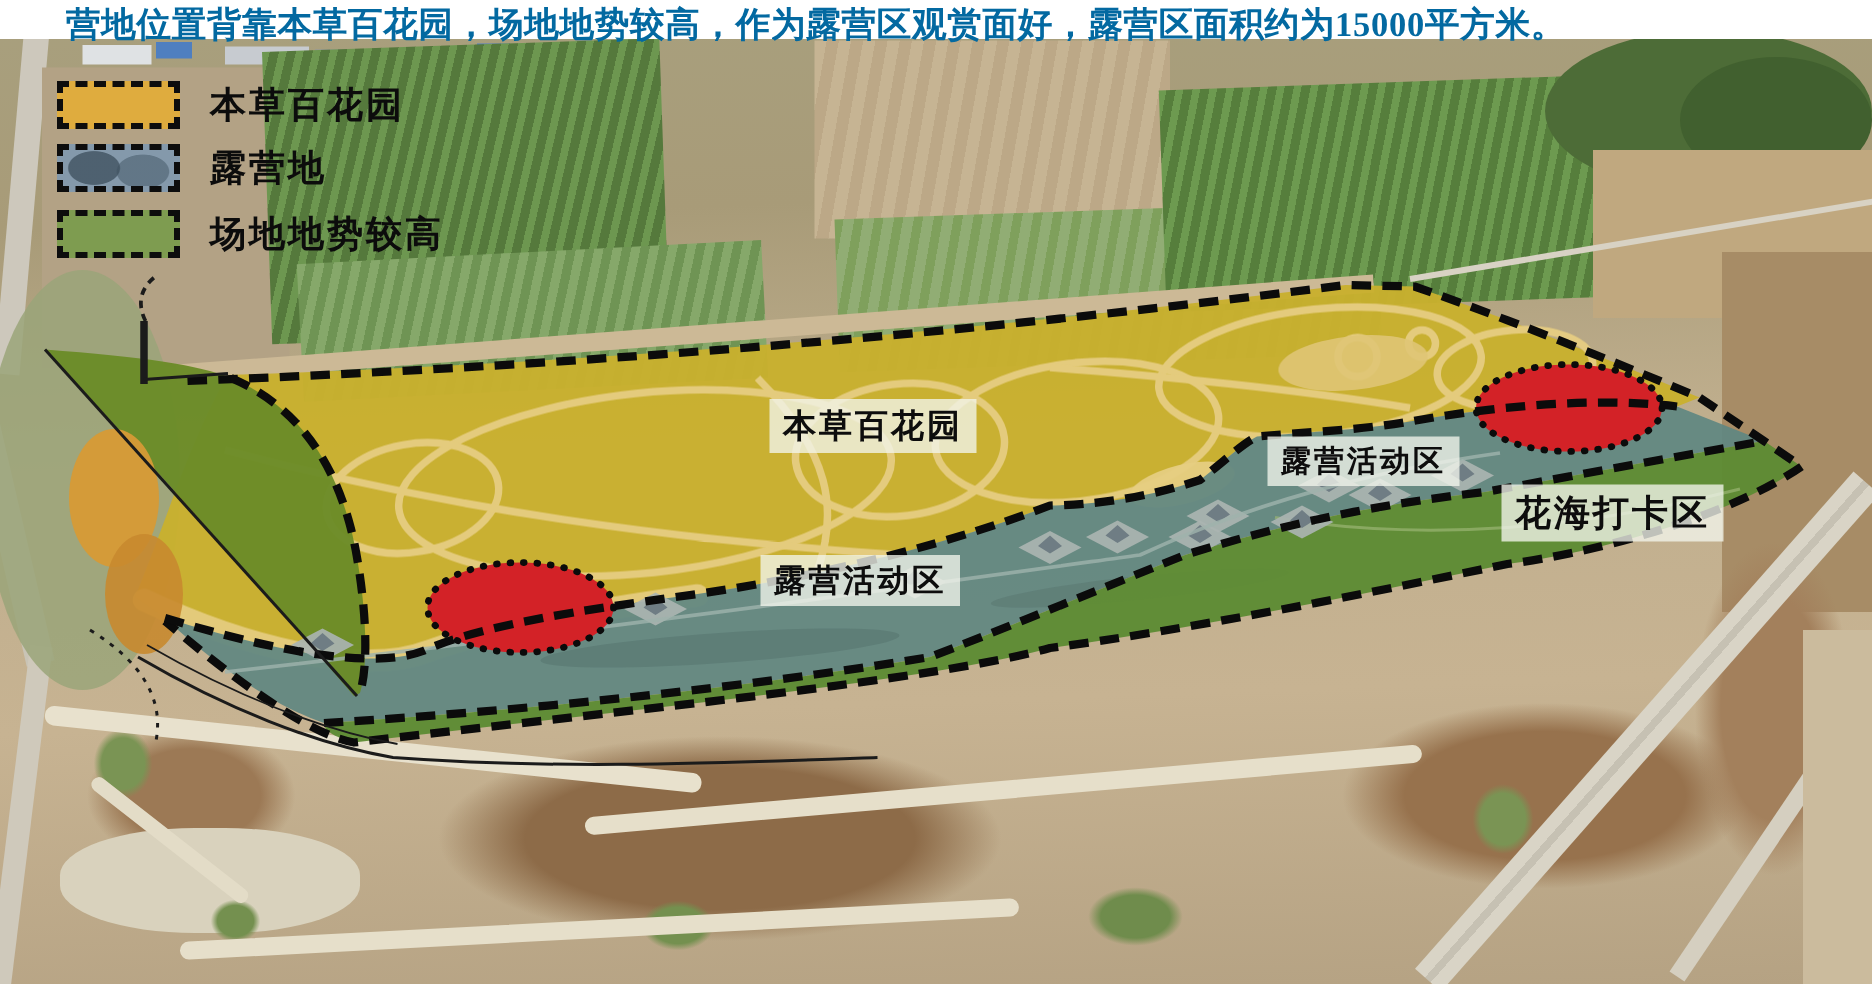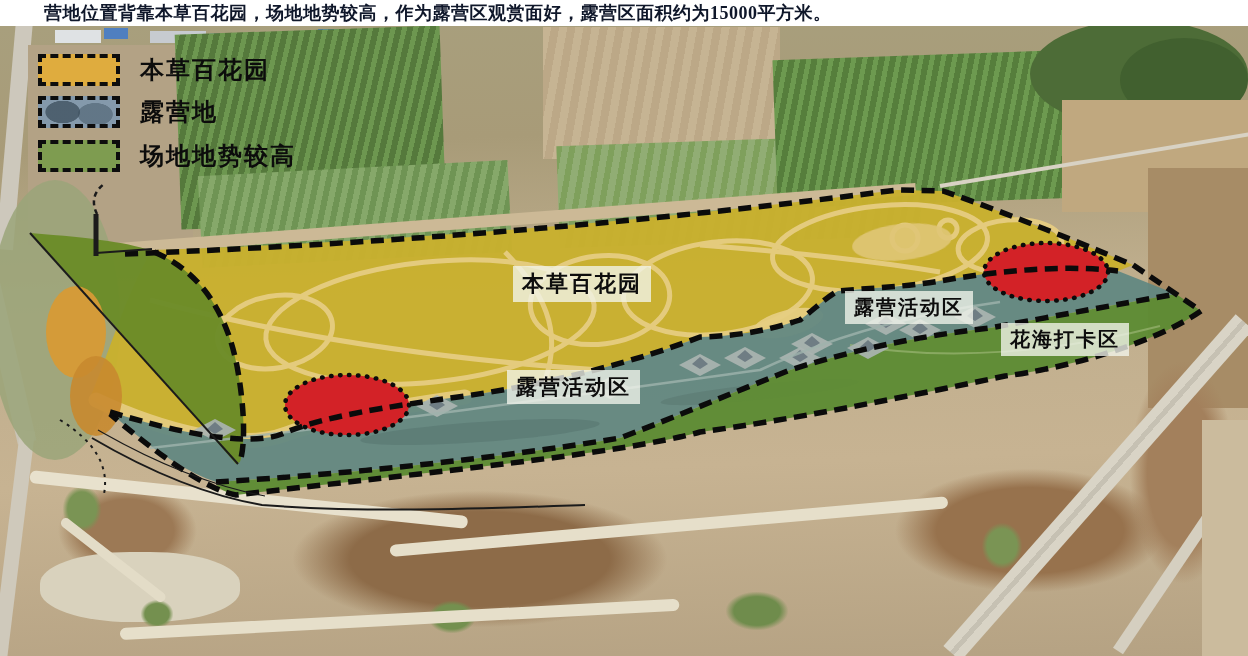--- a/index.html
+++ b/index.html
@@ -1,40 +1,40 @@
 <!DOCTYPE html>
 <html><head>
 <meta charset="utf-8">
 <style>
   html,body{margin:0;padding:0;background:#222;}
   #stage{position:relative;width:1248px;height:656px;overflow:hidden;
          font-family:"Liberation Serif","DejaVu Serif",serif;background:#b7a886;}
   
   #titlebar{position:absolute;left:0;top:0;width:1248px;height:26px;background:#ffffff;z-index:6;}
-  #titlebar .t{position:absolute;left:44px;top:1px;font-size:18px;font-weight:bold;color:#0f172a;
+  #titlebar .t{position:absolute;left:44px;top:1px;font-size:23px;font-weight:bold;color:#0369a1;
                letter-spacing:0.5px;white-space:nowrap;}
   
   #photo{position:absolute;left:0;top:0;width:1248px;height:656px;overflow:hidden;z-index:1;
          background:linear-gradient(178deg,#a8a07e 0%,#a89b78 22%,#bfae8d 45%,#c7b392 70%,#b5a283 100%);}
   .ph{position:absolute;}
   .rows-a{background:repeating-linear-gradient(105deg,#6d9750 0 5px,#55793c 5px 11px);}
   .rows-b{background:repeating-linear-gradient(105deg,#86a86a 0 6px,#6f9454 6px 12px);}
   .rows-c{background:repeating-linear-gradient(100deg,#c6b493 0 8px,#bca887 8px 16px);}
   .rows-d{background:repeating-linear-gradient(102deg,#7fa05c 0 6px,#91ad74 6px 13px);}
   .rows-e{background:repeating-linear-gradient(103deg,#6d9a50 0 5px,#567e3c 5px 11px);}
   .blob{border-radius:50%;}
   
   #plan{position:absolute;left:0;top:0;z-index:2;}
   
   .zlabel{position:absolute;z-index:3;background:rgba(242,245,236,0.78);color:#0d0d0d;
           font-weight:bold;white-space:nowrap;letter-spacing:2px;padding:3px 9px;}
   #lbl-herb{left:513px;top:266px;font-size:22px;}
   #lbl-camp-left{left:507px;top:370px;font-size:21px;}
   #lbl-camp-right{left:845px;top:291px;font-size:20px;}
-  #lbl-flower{left:1001px;top:323px;font-size:20px;text-align:center;}
+  #lbl-flower{left:1001px;top:323px;font-size:24px;text-align:center;}
   
   #legend{position:absolute;left:0;top:0;z-index:4;}
   .lgrow{position:absolute;left:38px;height:28px;}
   .lgrow .sw{position:absolute;left:0;top:0;width:74px;height:24px;border:4px dashed #0d0d0d;}
   .sw-camp::after{content:"";position:absolute;inset:0;
       background:radial-gradient(60% 120% at 28% 50%, rgba(60,78,92,.75) 0 38%, rgba(60,78,92,0) 40%),
                  radial-gradient(55% 110% at 72% 60%, rgba(70,90,105,.55) 0 42%, rgba(70,90,105,0) 44%);}
   .lgrow .lt{position:absolute;left:102px;top:0px;font-size:24px;font-weight:bold;color:#0c0c0c;
              letter-spacing:2px;white-space:nowrap;}
   #lg1{top:54px;} #lg2{top:96px;} #lg3{top:140px;}

